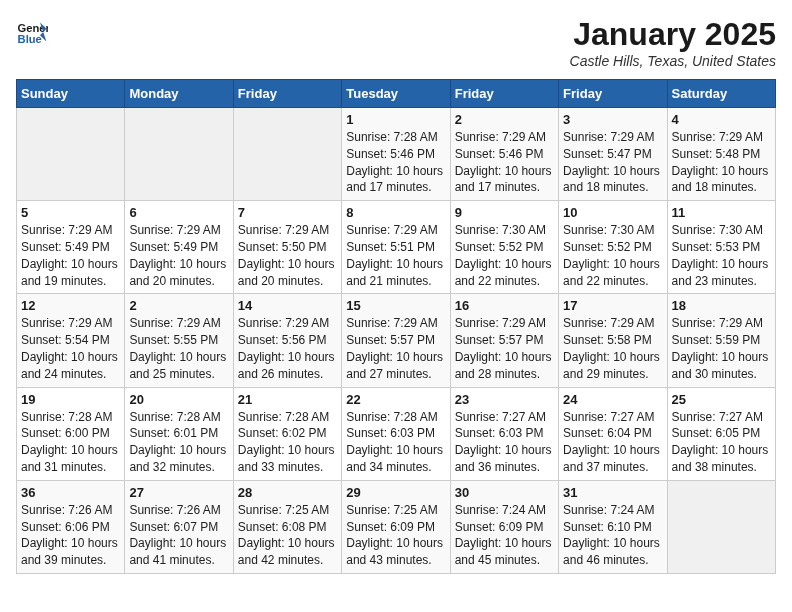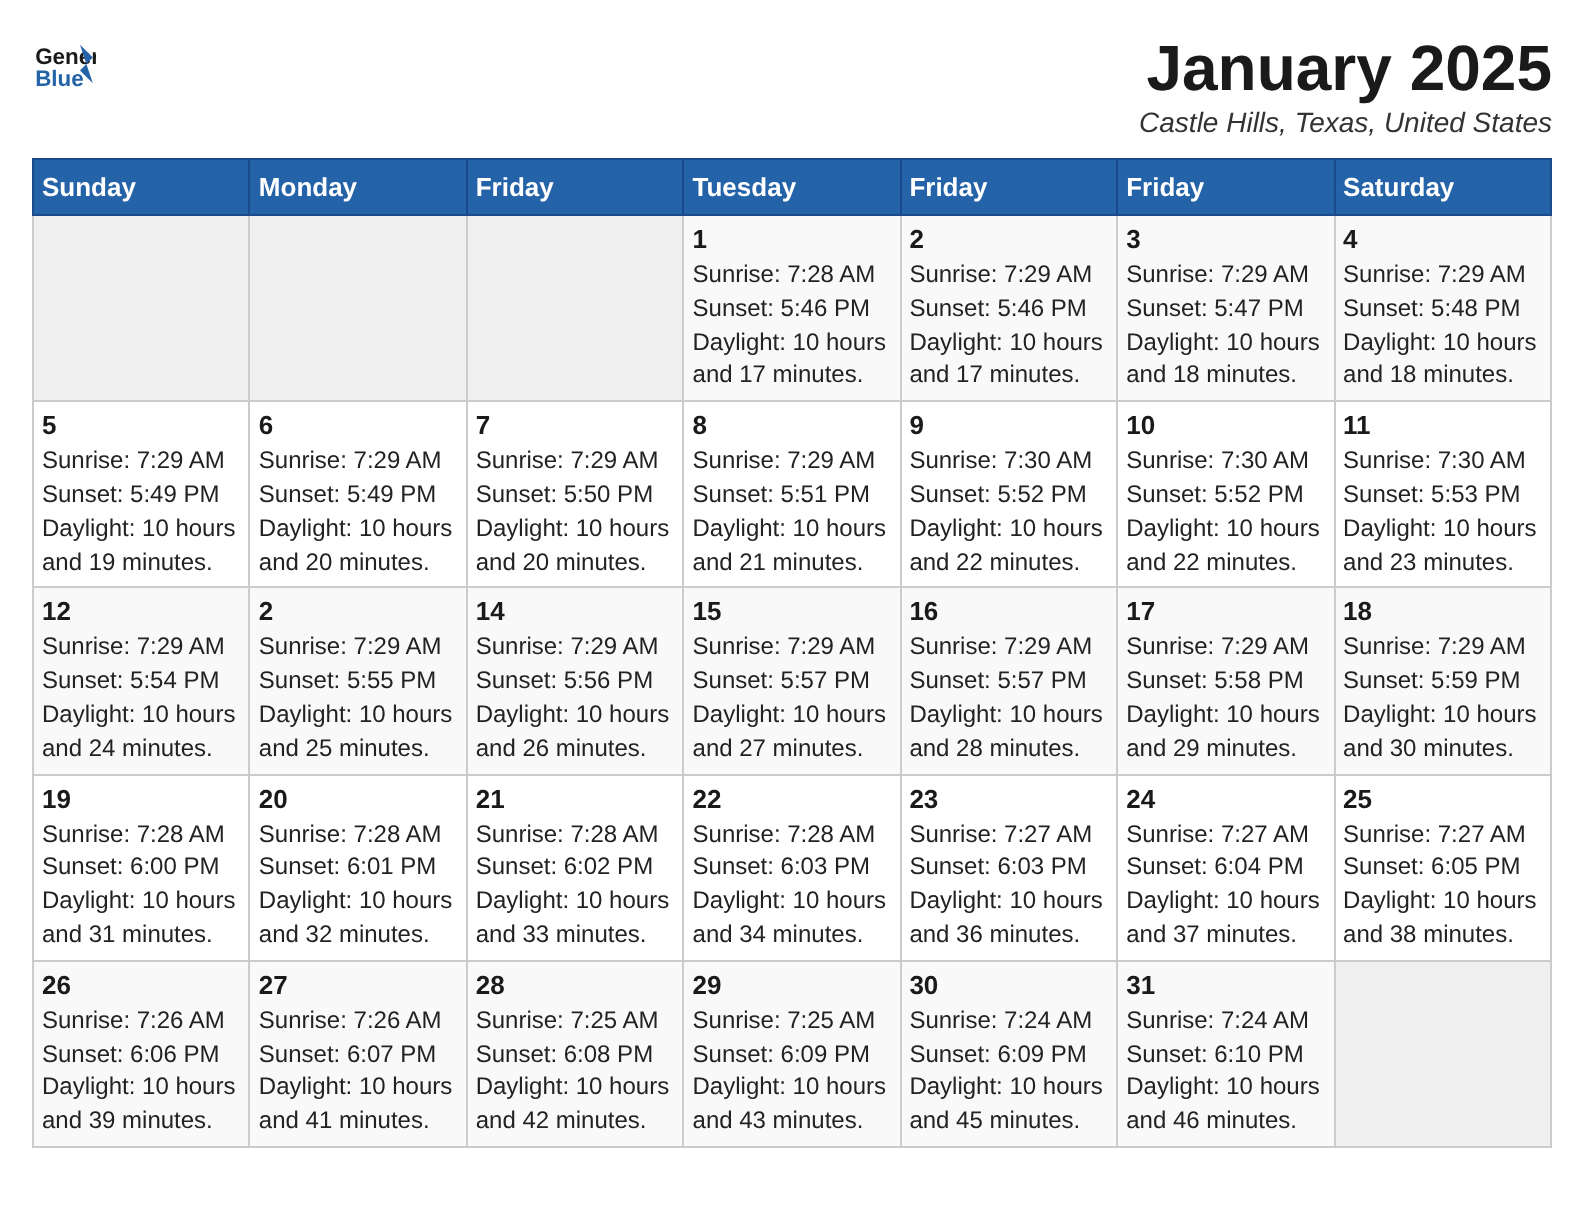--- a/index.html
+++ b/index.html
@@ -286,21 +286,21 @@
         <td>
           <div class="day-number">25</div>
           <div class="day-info" style="white-space: pre-line;">Sunrise: 7:27 AM
 Sunset: 6:05 PM
 Daylight: 10 hours
 and 38 minutes.</div>
         </td>
       </tr>
       <tr>
         <td>
-          <div class="day-number">26</div>
+          <div class="day-number">36</div>
           <div class="day-info" style="white-space: pre-line;">Sunrise: 7:26 AM
 Sunset: 6:06 PM
 Daylight: 10 hours
 and 39 minutes.</div>
         </td>
         <td>
           <div class="day-number">27</div>
           <div class="day-info" style="white-space: pre-line;">Sunrise: 7:26 AM
 Sunset: 6:07 PM
 Daylight: 10 hours

